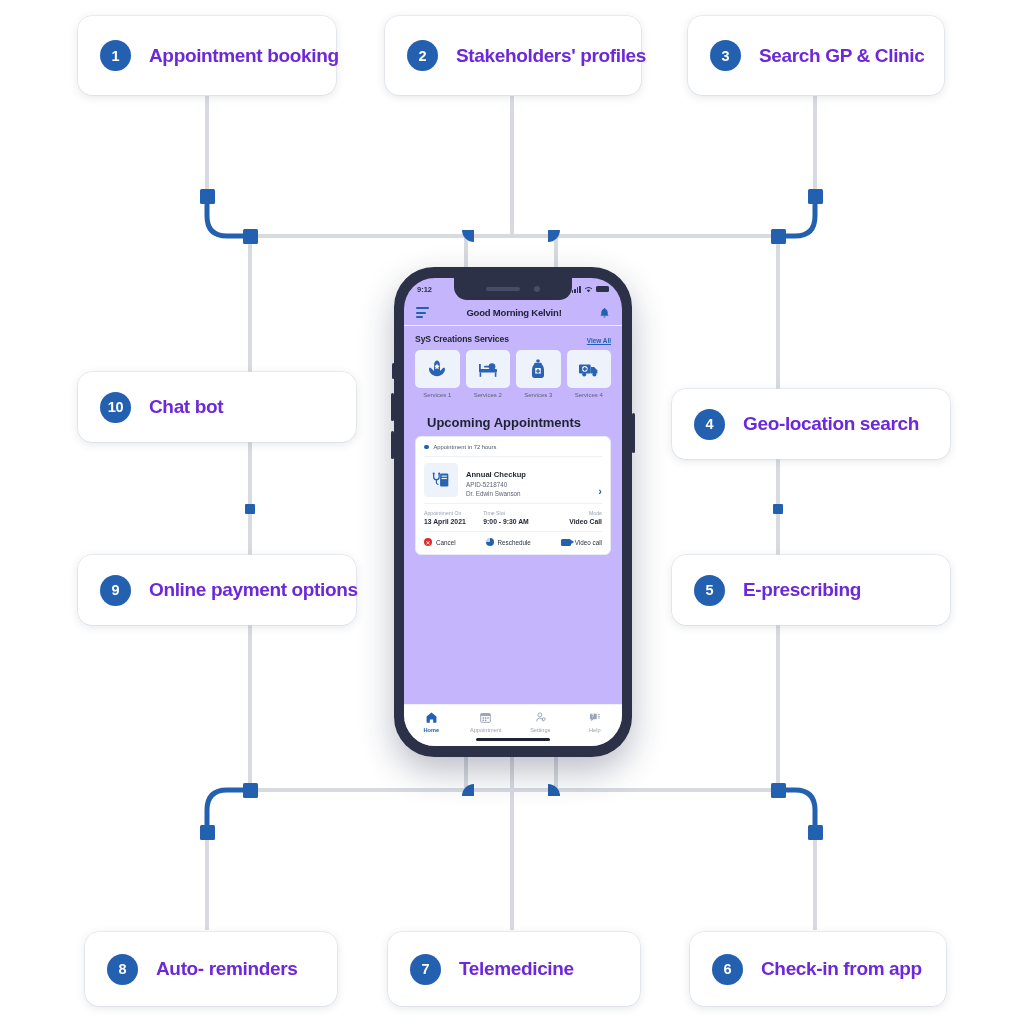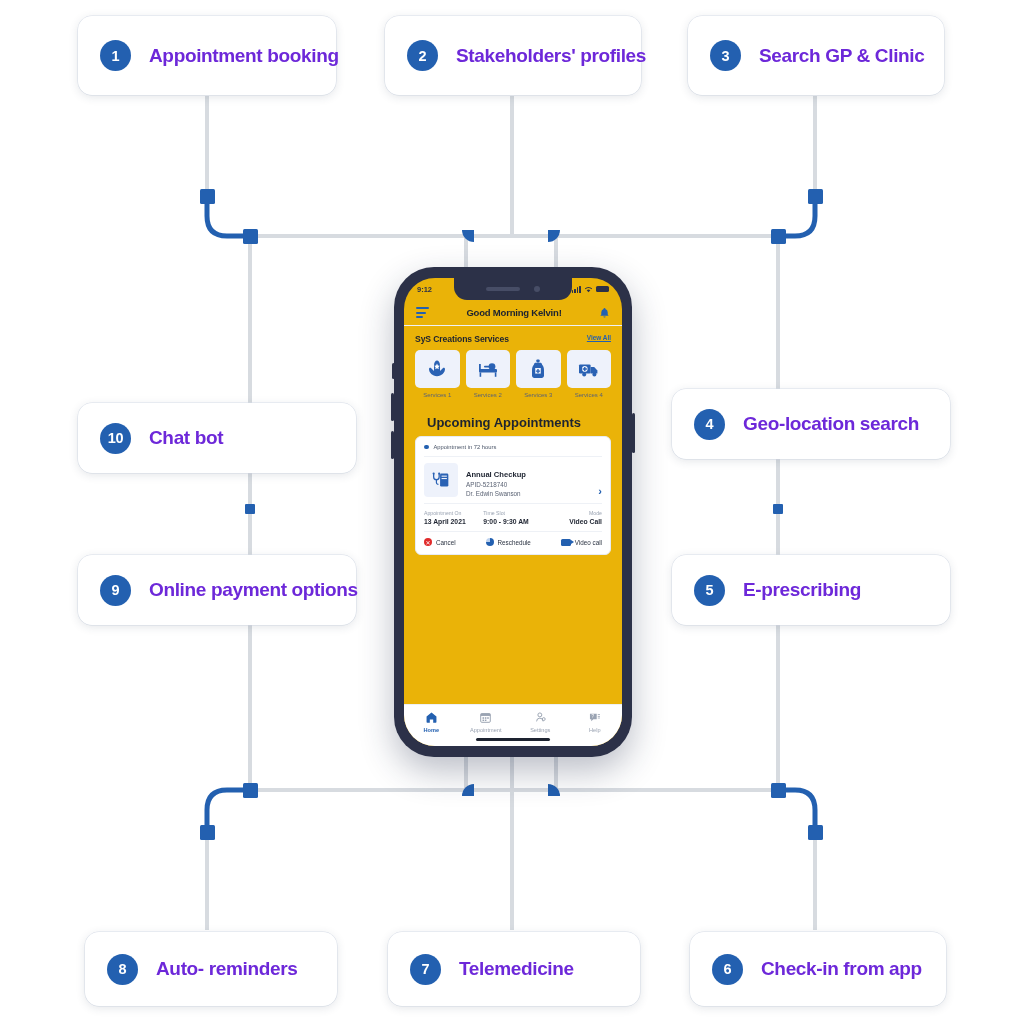--- a/index.html
+++ b/index.html
@@ -55,21 +55,21 @@
     z-index: 8;
     box-shadow: 0 14px 34px rgba(30,40,70,0.30);
     padding: 11px 10px;
   }
   #phone .side-btn {
     position: absolute; background: #2c3148; border-radius: 3px;
   }
   #screen {
     position: relative;
     width: 100%; height: 100%;
-    background: #eab308;
+    background: #c4b5fd;
     border-radius: 31px;
     overflow: hidden;
   }
   #notch {
     position: absolute; top: 0; left: 50%; transform: translateX(-50%);
     width: 118px; height: 22px;
     background: #2c3148;
     border-bottom-left-radius: 13px; border-bottom-right-radius: 13px;
     z-index: 4;
     display: flex; align-items: center; justify-content: center; gap: 14px;
@@ -95,21 +95,21 @@
     border-bottom: 1px solid #eef1f6;
   }
   .hamburger { display: flex; flex-direction: column; gap: 2.2px; }
   .hamburger i { display: block; height: 2px; background: #2360b0; border-radius: 1px; }
   .hamburger i:nth-child(1){width:13px}
   .hamburger i:nth-child(2){width:10px}
   .hamburger i:nth-child(3){width:7px}
   .greeting { font-size: 9.5px; font-weight: bold; color: #1d2330; letter-spacing: -0.2px; }
 
   .app-body { padding: 8px 11px 0; }
-  .sec-head { display: flex; align-items: flex-start; justify-content: space-between; }
+  .sec-head { display: flex; align-items: flex-end; justify-content: space-between; }
   .sec-title { font-size: 8.6px; font-weight: bold; color: #1d2330; letter-spacing: -0.1px; }
   .view-all { font-size: 6.4px; color: #2360b0; font-weight: bold; text-decoration: underline; }
 
   .svc-row { display: flex; gap: 6px; margin-top: 6px; }
   .svc { width: 100%; }
   .svc-tile {
     height: 38px; background: #eef2fb; border-radius: 5px;
     display: flex; align-items: center; justify-content: center;
   }
   .svc-name { margin-top: 4px; font-size: 6px; color: #5b6374; text-align: center; }
@@ -229,21 +229,21 @@
   <div class="card" style="left:385px; top:16px; width:256px; height:79px;">
     <div class="badge">2</div>
     <div class="card-label">Stakeholders' profiles</div>
   </div>
 
   <div class="card" style="left:688px; top:16px; width:256px; height:79px;">
     <div class="badge">3</div>
     <div class="card-label">Search GP &amp; Clinic</div>
   </div>
 
-  <div class="card" style="left:78px; top:403px; width:278px; height:70px;">
+  <div class="card" style="left:78px; top:372px; width:278px; height:70px;">
     <div class="badge">10</div>
     <div class="card-label">Chat bot</div>
   </div>
 
   <div class="card" style="left:672px; top:389px; width:278px; height:70px;">
     <div class="badge">4</div>
     <div class="card-label">Geo-location search</div>
   </div>
 
   <div class="card" style="left:78px; top:555px; width:278px; height:70px;">

